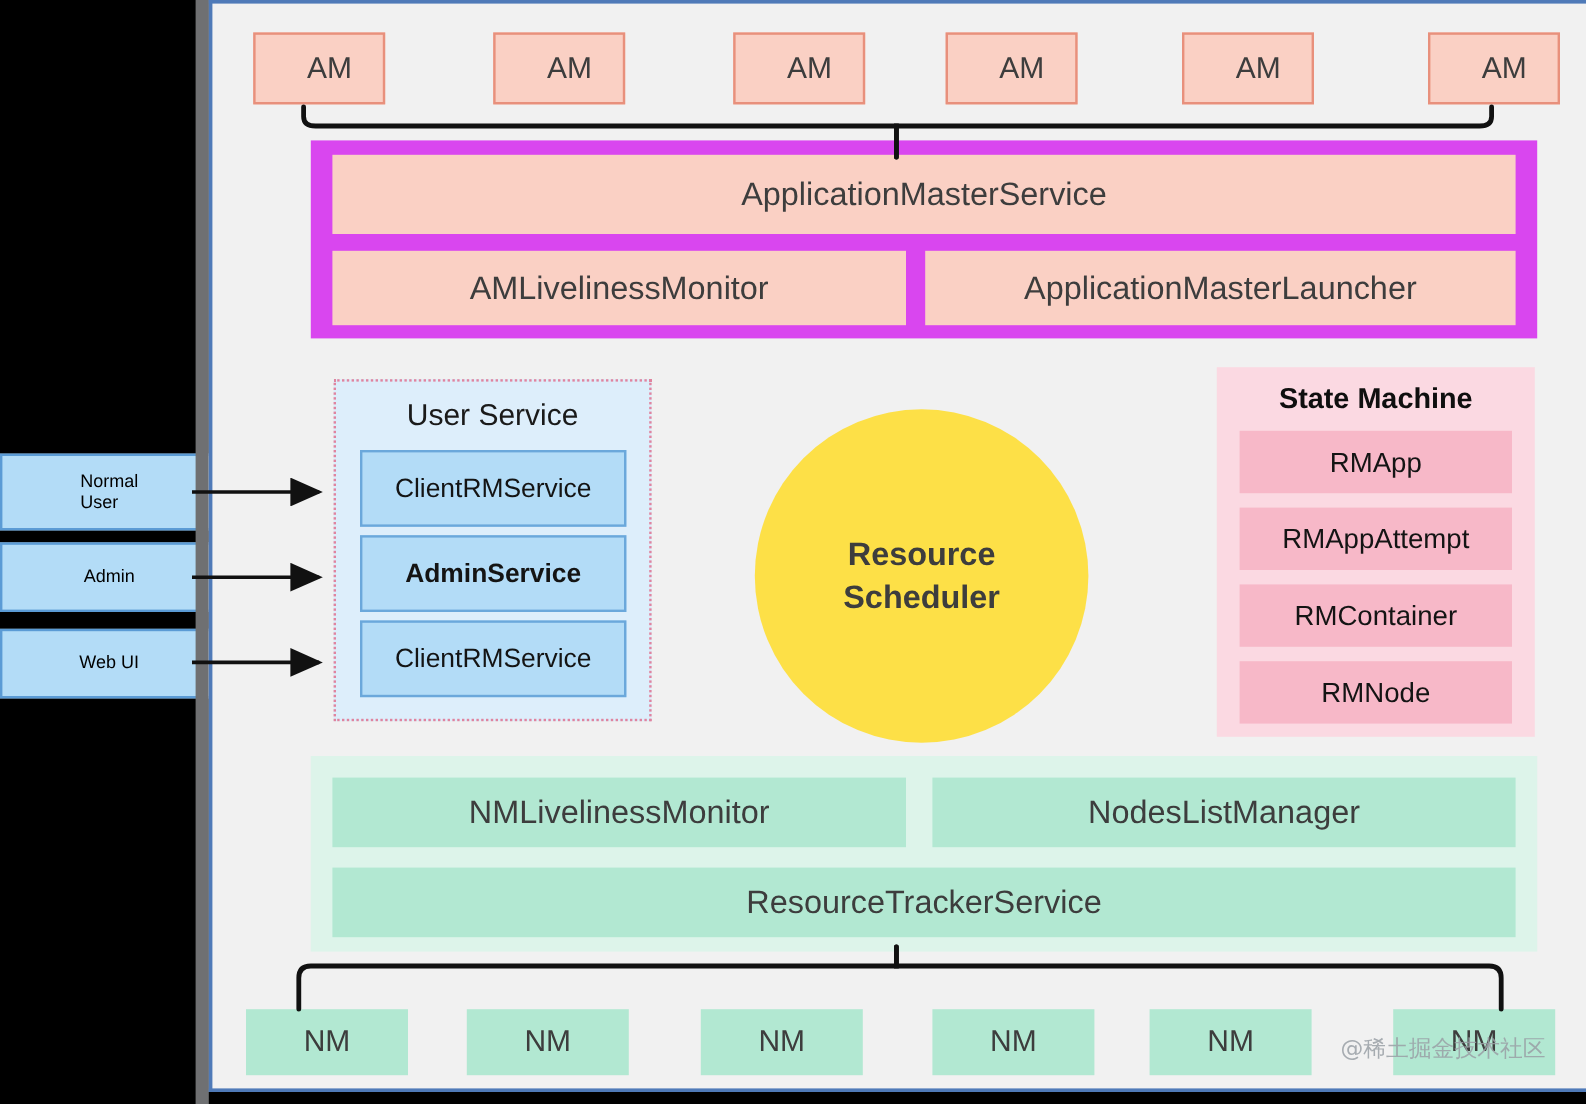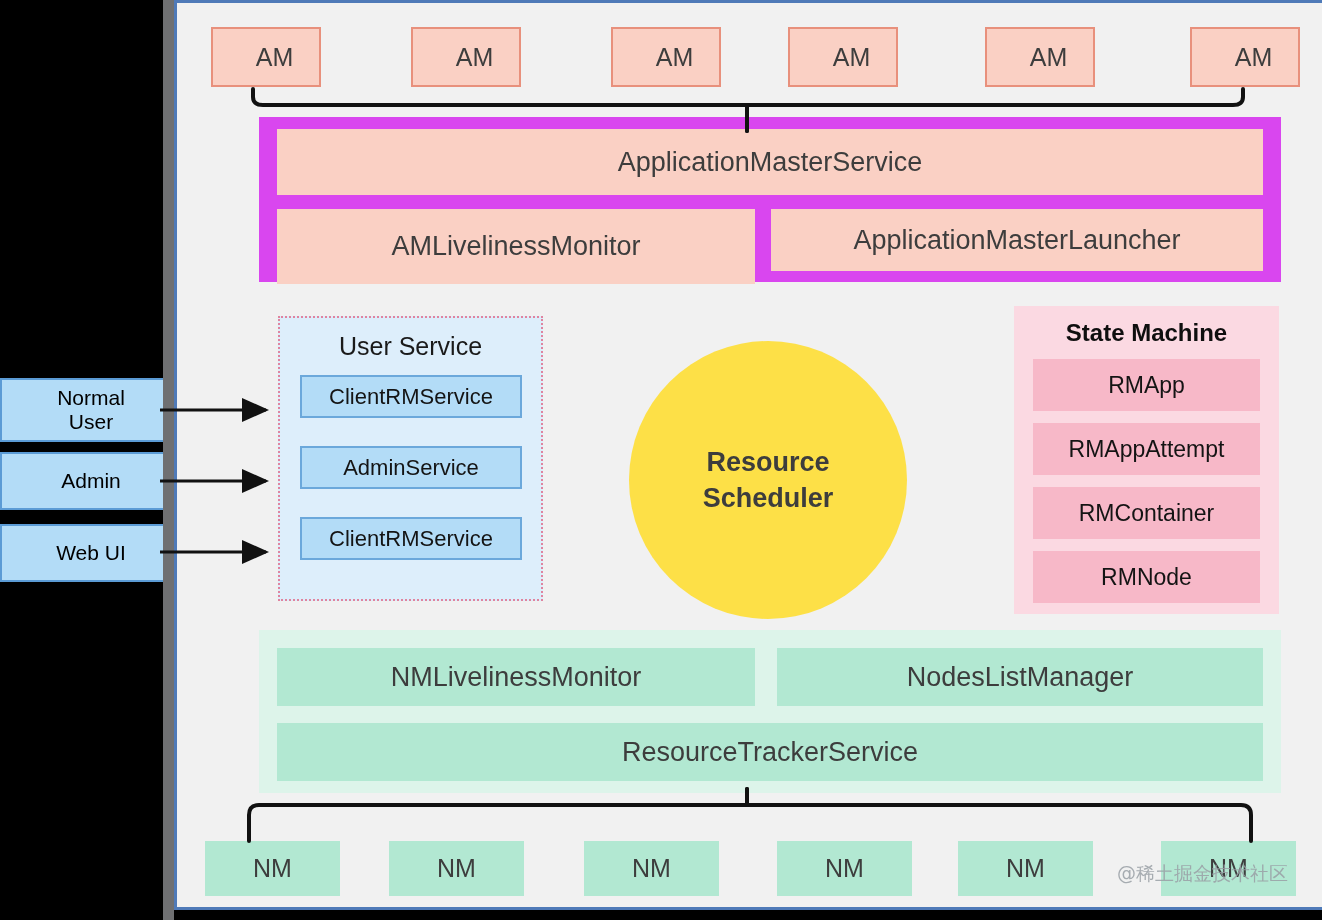--- a/index.html
+++ b/index.html
@@ -91,21 +91,21 @@
     color: #3d3d3d;
     font-size: 27px;
     white-space: nowrap;
   }
   #ams-main {
     left: 18px; top: 12px;
     width: 986px; height: 66px;
   }
   #ams-liveliness {
     left: 18px; top: 92px;
-    width: 478px; height: 75px;
+    width: 478px; height: 62px;
   }
   #ams-launcher {
     left: 512px; top: 92px;
     width: 492px; height: 62px;
   }
 
   
   #user-service-panel {
     position: absolute;
     left: 77px; top: 313px;
@@ -120,41 +120,40 @@
     left: 0; right: 0; top: 14px;
     text-align: center;
     font-size: 25px;
     color: #1a1a1a;
   }
   .us-item {
     position: absolute;
     box-sizing: border-box;
     left: 20px;
     width: 222px;
-    height: 43px;
+    height: 64px;
     background: #b3dcf7;
     border: 2px solid #6ba8db;
     display: flex;
     align-items: center;
     justify-content: center;
     font-size: 22px;
     color: #141414;
   }
 
   
   .actor-box {
     position: absolute;
     box-sizing: border-box;
     background: #b3dcf7;
     border: 2px solid #5b9bd5;
     display: flex;
     align-items: center;
     justify-content: center;
-    text-align: center;
-    font-size: 21px;
+    font-size: 15px;
     color: #000000;
     line-height: 1.15;
     left: 0;
     width: 182px;
   }
 
   
   #resource-scheduler {
     position: absolute;
     left: 452px; top: 338px;
@@ -315,21 +314,21 @@
       <div class="ams-bar" id="ams-launcher">
         <span>ApplicationMasterLauncher</span>
       </div>
     </div>
 
     <div id="user-service-panel">
       <div id="user-service-title">User Service</div>
       <div class="us-item" style="top:57px;">
         <span>ClientRMService</span>
       </div>
-      <div class="us-item" style="top:128px;">
+      <div class="us-item" style="top:128px;font-weight:bold;">
         <span>AdminService</span>
       </div>
       <div class="us-item" style="top:199px;">
         <span>ClientRMService</span>
       </div>
     </div>
 
     <div id="resource-scheduler">
       <span>
         <span>Resource</span><br><span>Scheduler</span>

